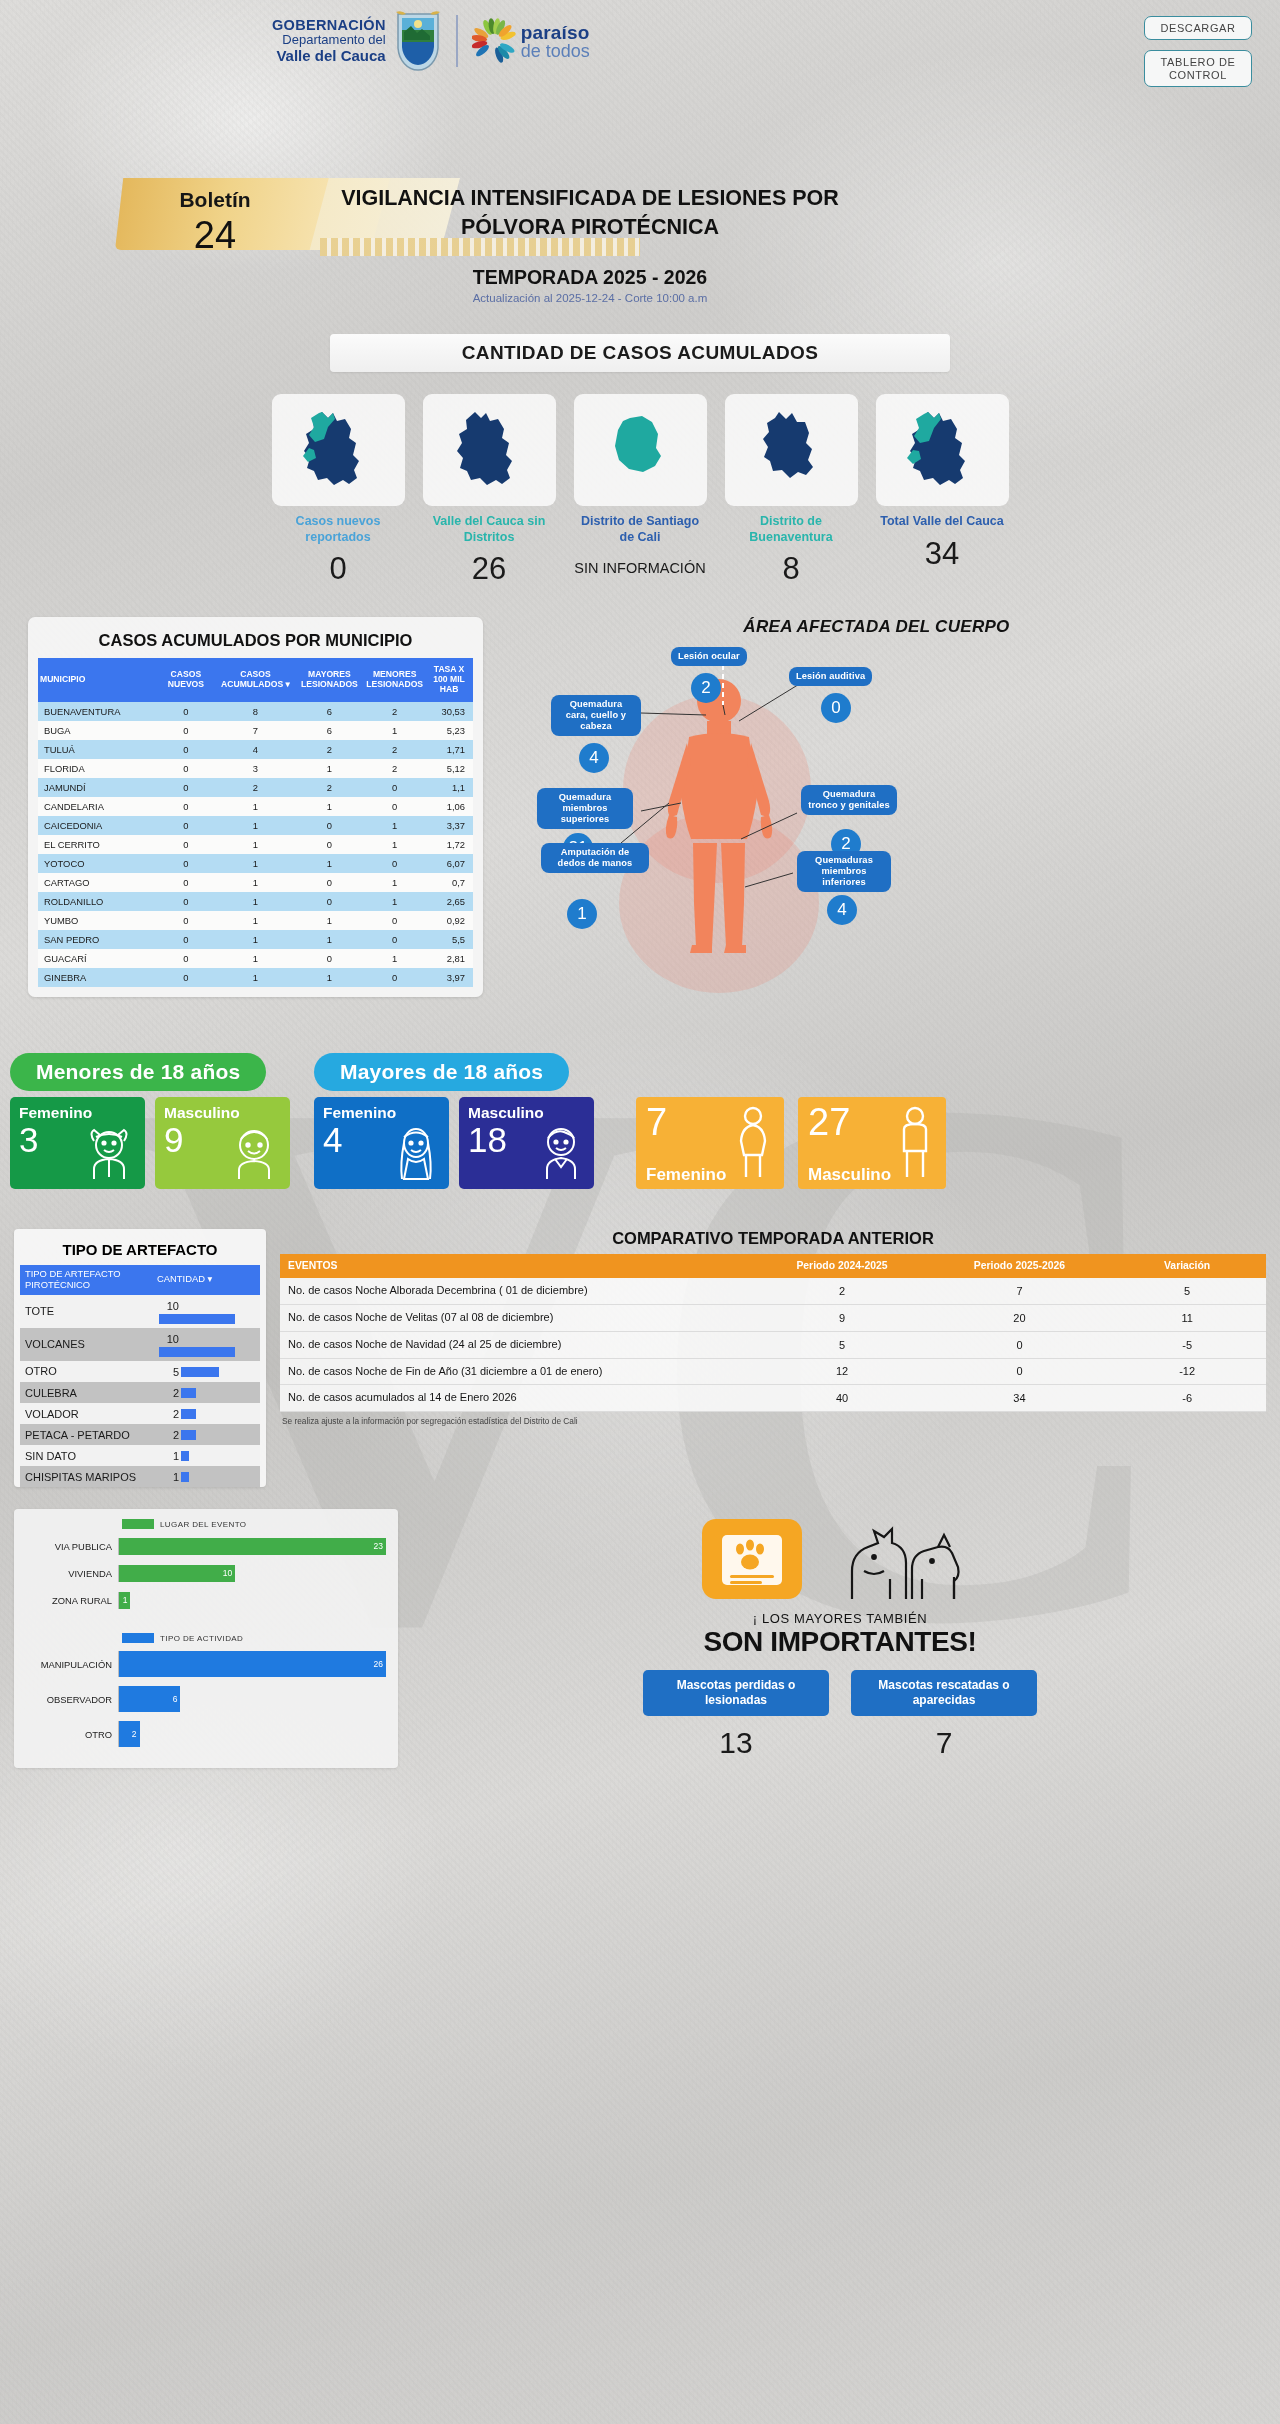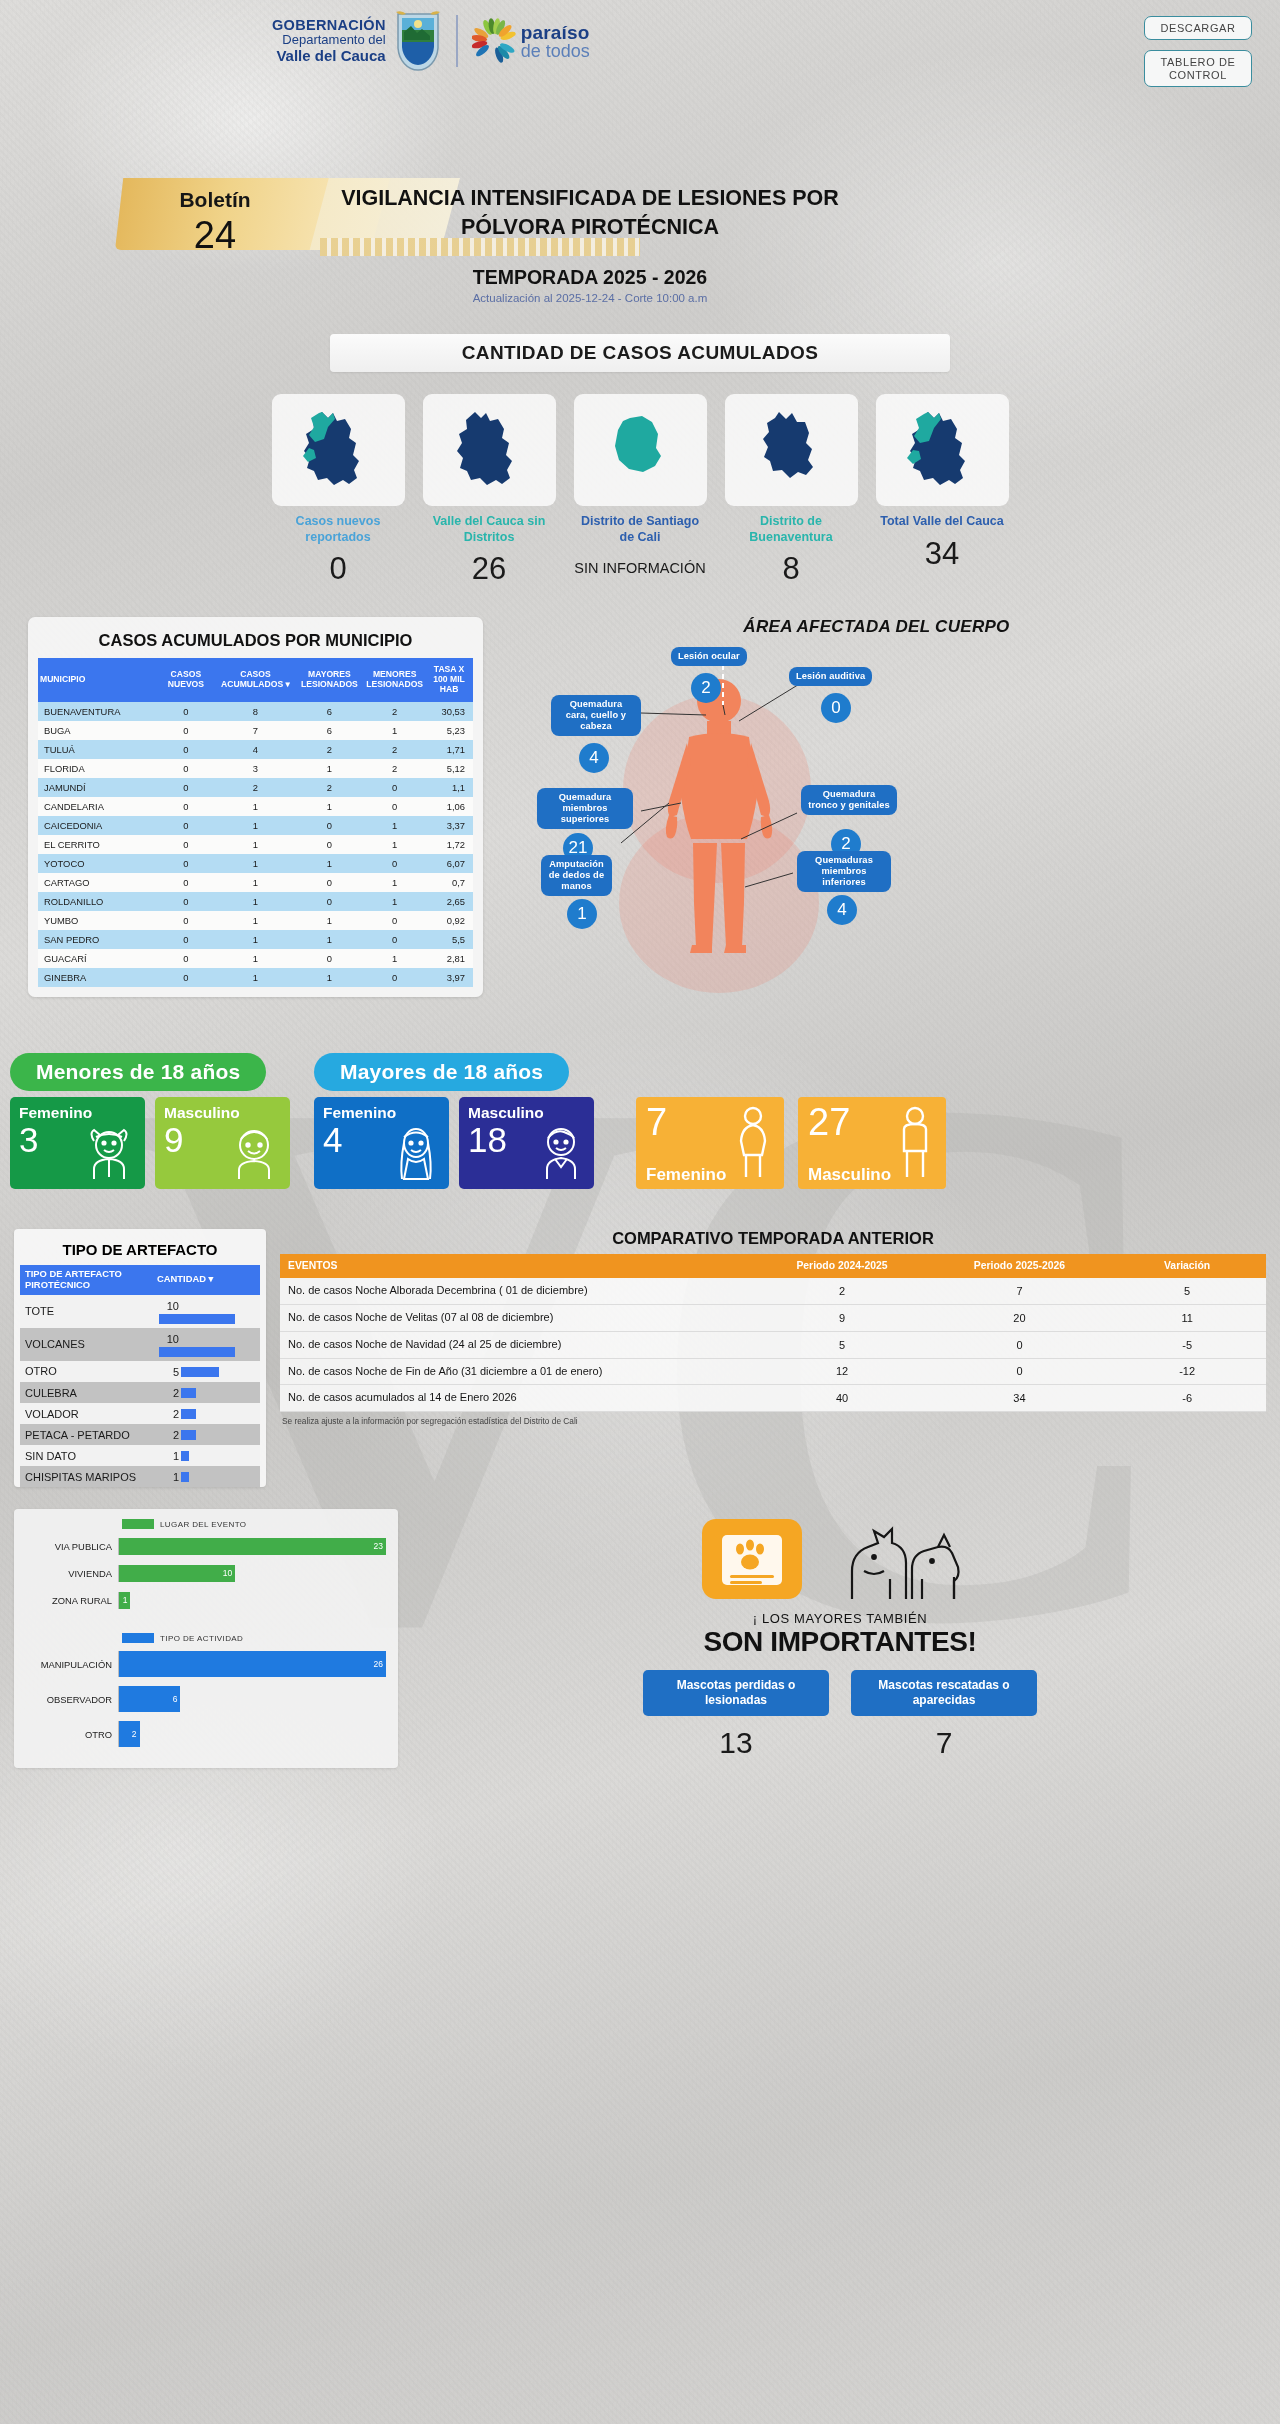--- a/index.html
+++ b/index.html
@@ -206,21 +206,21 @@
 
   
   .lower { display:flex; padding: 0 14px; margin-top: 40px; gap: 14px; align-items:flex-start; }
   .artefacto-panel {
     width: 252px; background: rgba(247,247,247,.93); border-radius:4px;
     padding: 8px 6px 0; box-shadow:0 1px 3px rgba(0,0,0,.1);
   }
   .art-title { text-align:center; font-size:15px; font-weight:bold; padding:4px 0 7px; }
   table.art { width:100%; border-collapse:collapse; }
   table.art th {
-    background:#3b76ee; color:#fff; font-size:9.4px; font-weight:bold;
+    background:#3b76ee; color:#fff; font-size:9.4px; font-weight:normal;
     text-align:left; padding:4px 5px; line-height:1.15;
   }
   table.art td { font-size:11px; padding:4px 5px; color:#1a1a1a; }
   table.art tr.r-odd td { background:#c2c2c2; }
   table.art tr.r-even td { background:#f2f2f2; }
   .bar-cell { width:108px; position:relative; }
   .bar-num { display:inline-block; width:22px; text-align:right; font-size:11px; vertical-align:middle;}
   .bar { display:inline-block; height:10px; background:#3b76ee; vertical-align:middle; margin-left:2px; }
 
   .comp-panel { flex:1; }
@@ -576,21 +576,21 @@
 
         <div class="tag" style="left:300px; top:142px; width:96px;">Quemadura tronco y genitales</div>
         <div class="bubble" style="left:330px; top:186px;">2</div>
 
         <div class="tag" style="left:36px; top:145px; width:96px;">Quemadura miembros superiores</div>
         <div class="bubble" style="left:62px; top:190px;">21</div>
 
         <div class="tag" style="left:296px; top:208px; width:94px;">Quemaduras miembros inferiores</div>
         <div class="bubble" style="left:326px; top:252px;">4</div>
 
-        <div class="tag" style="left:40px; top:212px; width:71px;">Amputación de dedos de manos</div>
+        <div class="tag" style="left:40px; top:200px; width:108px;">Amputación de dedos de manos</div>
         <div class="bubble" style="left:66px; top:256px;">1</div>
       </div>
     </div>
   </div>
 
   <div class="demo">
 
     <div class="demo-group">
       <div class="pill green">Menores de 18 años</div>
       <div class="cards">

